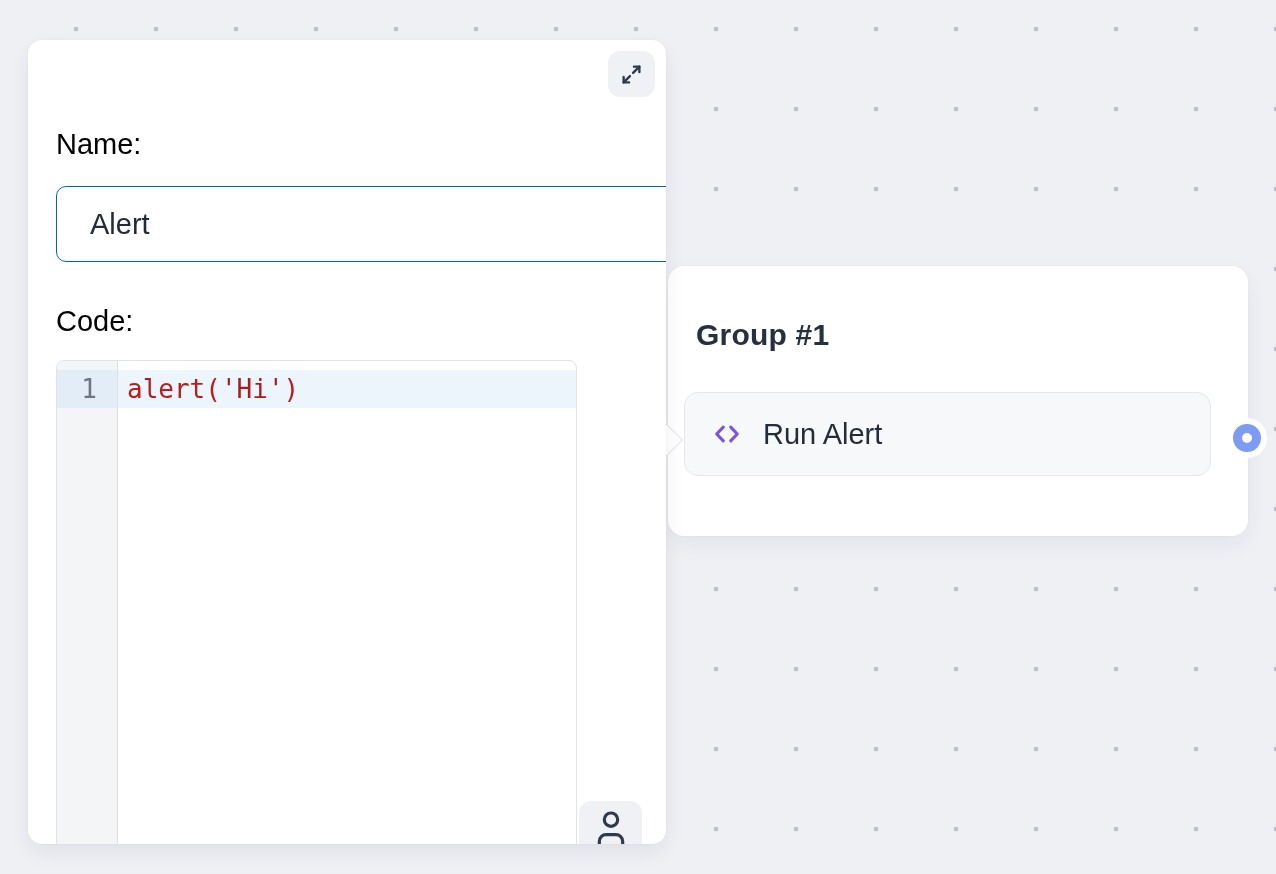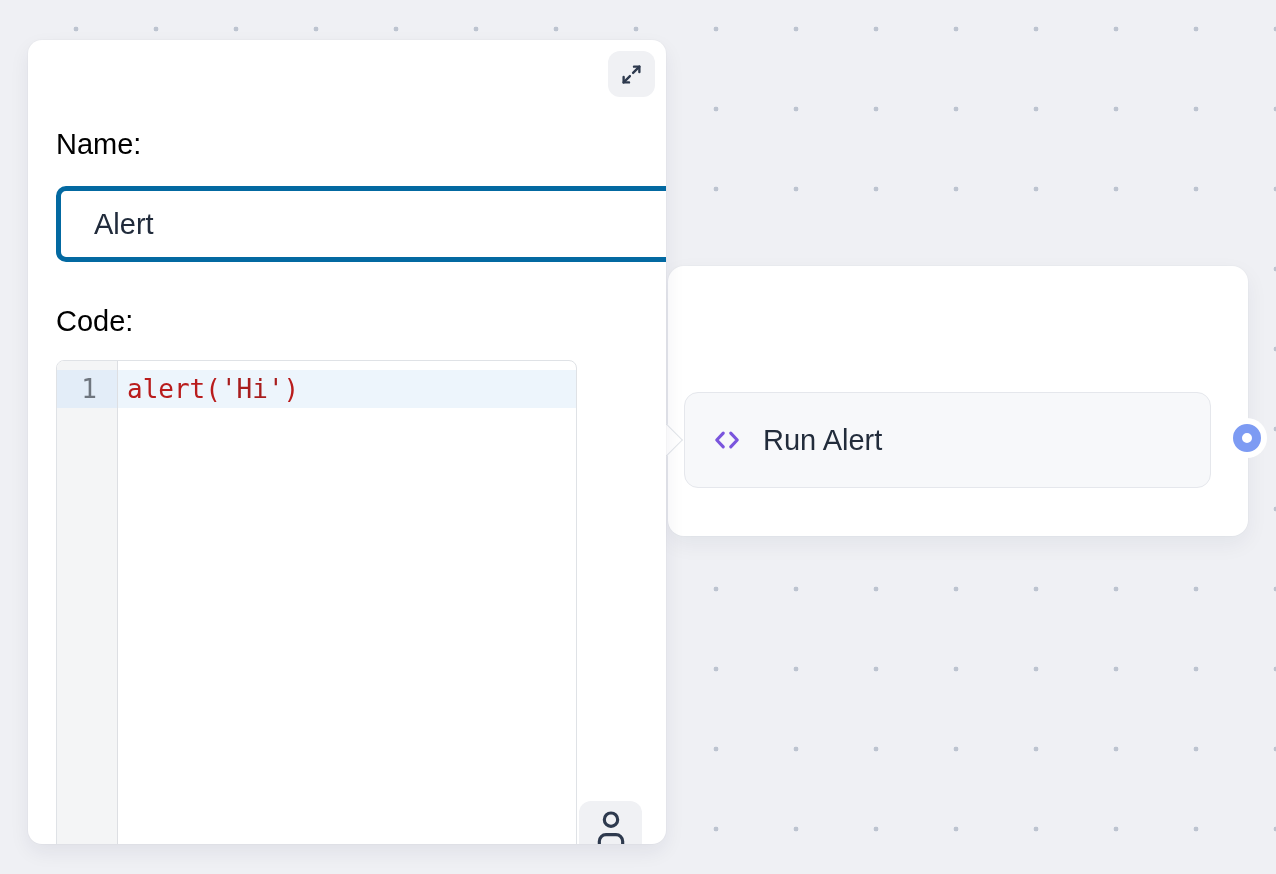--- a/index.html
+++ b/index.html
@@ -27,21 +27,21 @@
     z-index: 1;
   }
   .group-title {
     position: absolute; left: 28px; top: 318px;
     font-size: 30px; font-weight: 700; color: #27303f;
     letter-spacing: 0.2px; z-index: 2;
   }
   .group-title { left: 696px; }
   .flow-node {
     position: absolute; left: 684px; top: 392px;
-    width: 527px; height: 96px;
+    width: 527px; height: 84px;
     background: #f7f8fa;
     border: 1px solid #e5e7ec;
     border-radius: 14px;
     display: flex; align-items: center;
     padding-left: 26px;
     z-index: 2;
     cursor: pointer;
   }
   .node-icon { width: 32px; height: 30px; display: inline-flex; margin-right: 20px; }
   .node-label { font-size: 29px; font-weight: 500; color: #222c3b; }
@@ -89,21 +89,21 @@
   .user-btn { left: 551px; top: 761px; width: 63px; height: 70px; align-items: flex-start; padding-top: 7px; }
   .field-label {
     position: absolute; left: 28px;
     font-size: 29px; font-weight: 400; color: #000000;
   }
   .name-label { top: 88px; }
   .code-label { top: 265px; }
   .name-input {
     position: absolute; left: 28px; top: 146px;
     width: 652px; height: 76px;
-    border: 5px solid #0369a1; border-radius: 10px;
+    border: 1px solid #0369a1; border-radius: 10px;
     background: #ffffff;
     padding: 0 0 0 33px;
     font-family: "Liberation Sans", "DejaVu Sans", sans-serif;
     font-size: 29px; color: #212b3b;
     outline: none;
   }
   
   .editor {
     position: absolute; left: 28px; top: 320px;
     width: 521px; height: 520px;
@@ -134,20 +134,21 @@
   .tok-string { color: #a81d1d; text-align: right; }
 
   svg.glyph { display: block; }
 </style>
 </head>
 <body>
 
 <div id="canvas">
 
   <div class="group-card"></div>
+  <div class="group-title">Group #1</div>
   <div class="flow-node">
     <span class="node-icon">
       <svg class="glyph" width="32" height="30" viewBox="0 0 24 24" fill="none" stroke="#7a55dd" stroke-width="2.5" stroke-linecap="round" stroke-linejoin="round">
         <polyline points="9 6.5 3.8 12 9 17.5"></polyline>
         <polyline points="15 6.5 20.2 12 15 17.5"></polyline>
       </svg>
     </span>
     <span class="node-label">Run Alert</span>
   </div>
 

